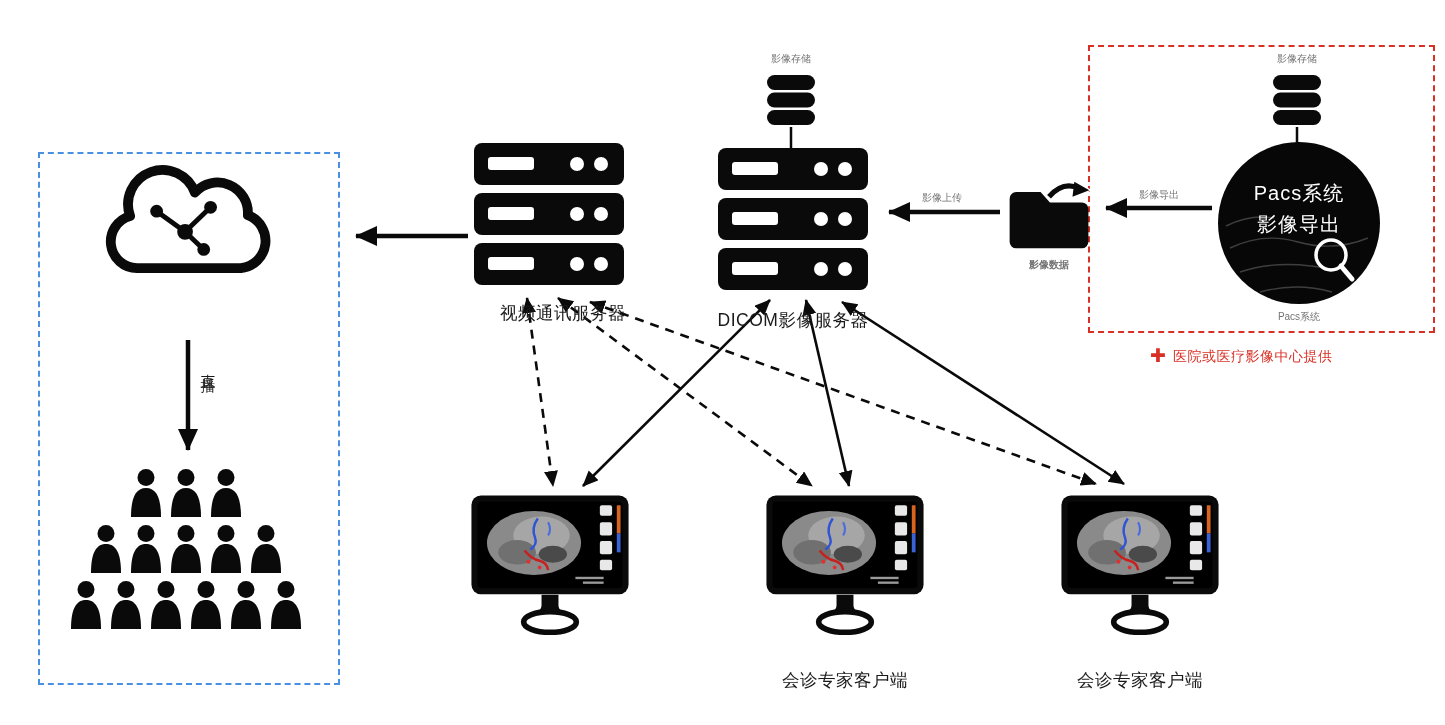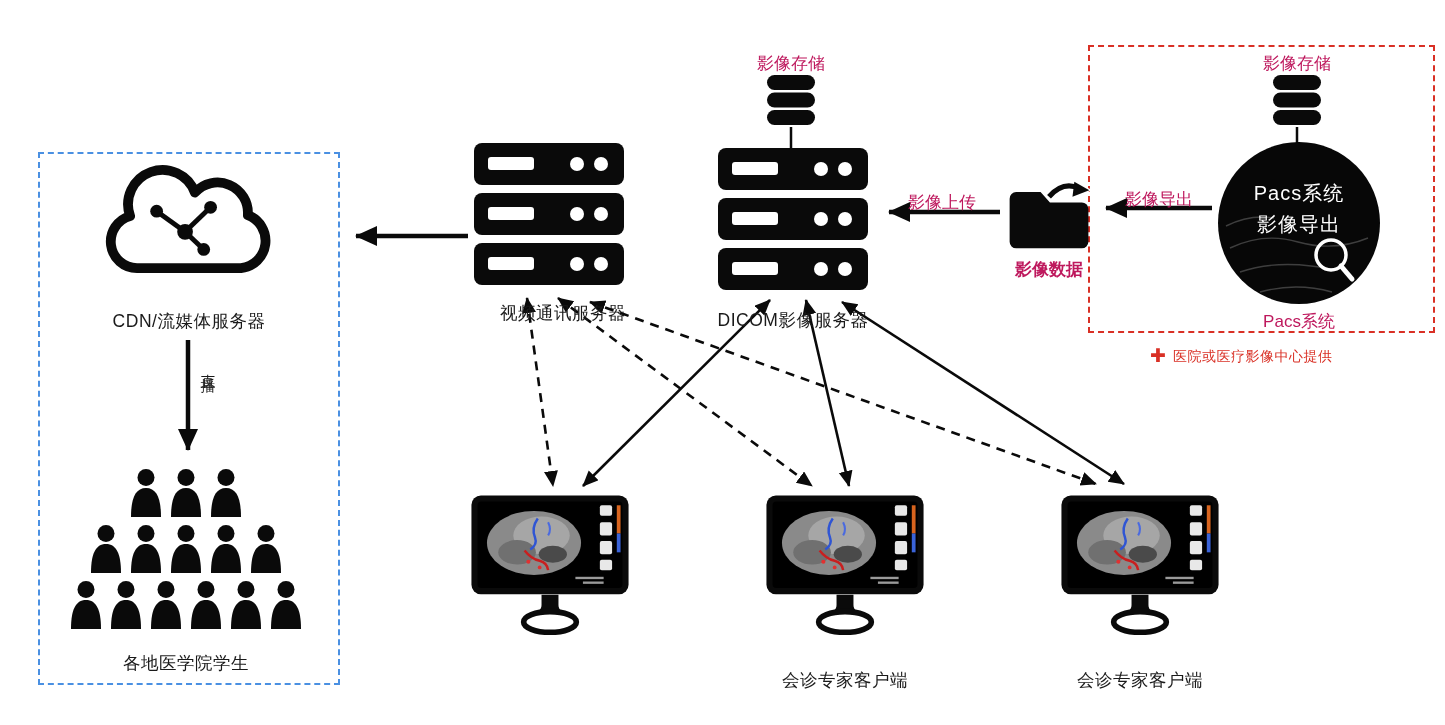--- a/index.html
+++ b/index.html
@@ -2,21 +2,21 @@
 <html><head>
 <meta charset="utf-8">
 <style>
   * { margin:0; padding:0; box-sizing:border-box; }
   html,body { background:#fff; }
   body { font-family:"Liberation Sans","DejaVu Sans",sans-serif; color:#1a1a1a; }
   .canvas { position:relative; width:1445px; height:725px; background:#fff; overflow:hidden; }
   .abs { position:absolute; }
   .lbl { position:absolute; text-align:center; color:#1a1a1a; }
   .lbl-lg { font-size:17.5px; letter-spacing:.5px; }
-  .lbl-sm { font-size:17px; color:#be185d; }
+  .lbl-sm { font-size:10px; color:#737373; }
   .groupbox { position:absolute; background:transparent; }
   .red-box { border:2px dashed #d93025; }
   .blue-box { border:2px dashed #4a90e2; }
   .pacs-text { position:absolute; inset:0; display:flex; flex-direction:column; align-items:center;
                justify-content:center; padding-bottom:28px; color:#fff; font-size:20px;
                line-height:1.55; letter-spacing:1px; text-align:center; }
   .note { position:absolute; display:flex; align-items:flex-start; gap:7px; color:#d93025; }
   .note .plus { font-size:19px; font-weight:bold; line-height:1; }
   .note .txt { font-size:14px; padding-top:2px; letter-spacing:.5px; }
   .vertical { writing-mode:vertical-rl; text-orientation:upright; font-size:15px; letter-spacing:4px; }
@@ -207,42 +207,40 @@
   </div>
   <div class="lbl lbl-sm" style="left:1002px;top:258px;width:94px;font-weight:bold;">影像数据</div>
   <div class="lbl lbl-sm" style="left:900px;top:191px;width:84px;">影像上传</div>
   <div class="lbl lbl-sm" style="left:1117px;top:188px;width:84px;">影像导出</div>
 
   <div class="abs" style="left:86px;top:148px;">
     <svg width="206" height="150" viewBox="0 0 210 152">
         <use href="#sym-cloud"></use>
       </svg>
   </div>
-  <div class="lbl lbl-lg" style="left:76px;top:309px;width:226px;">CDN/流媒体服务器</div>
   <div class="abs vertical" style="left:198px;top:362px;">直播</div>
 
   <div class="abs" style="left:66px;top:468px;">
     <svg width="240" height="168" viewBox="0 0 240 168">
       <use href="#sym-person" x="62" y="0" width="36" height="50"></use>
       <use href="#sym-person" x="102" y="0" width="36" height="50"></use>
       <use href="#sym-person" x="142" y="0" width="36" height="50"></use>
       <use href="#sym-person" x="22" y="56" width="36" height="50"></use>
       <use href="#sym-person" x="62" y="56" width="36" height="50"></use>
       <use href="#sym-person" x="102" y="56" width="36" height="50"></use>
       <use href="#sym-person" x="142" y="56" width="36" height="50"></use>
       <use href="#sym-person" x="182" y="56" width="36" height="50"></use>
       <use href="#sym-person" x="2" y="112" width="36" height="50"></use>
       <use href="#sym-person" x="42" y="112" width="36" height="50"></use>
       <use href="#sym-person" x="82" y="112" width="36" height="50"></use>
       <use href="#sym-person" x="122" y="112" width="36" height="50"></use>
       <use href="#sym-person" x="162" y="112" width="36" height="50"></use>
       <use href="#sym-person" x="202" y="112" width="36" height="50"></use>
     </svg>
   </div>
-  <div class="lbl lbl-lg" style="left:94px;top:651px;width:184px;">各地医学院学生</div>
 
   <div class="abs" style="left:470px;top:494px;">
     <svg width="160" height="143" viewBox="0 0 170 152">
         <use href="#sym-monitor"></use>
       </svg>
   </div>
 
   <div class="abs" style="left:765px;top:494px;">
     <svg width="160" height="143" viewBox="0 0 170 152">
         <use href="#sym-monitor"></use>

